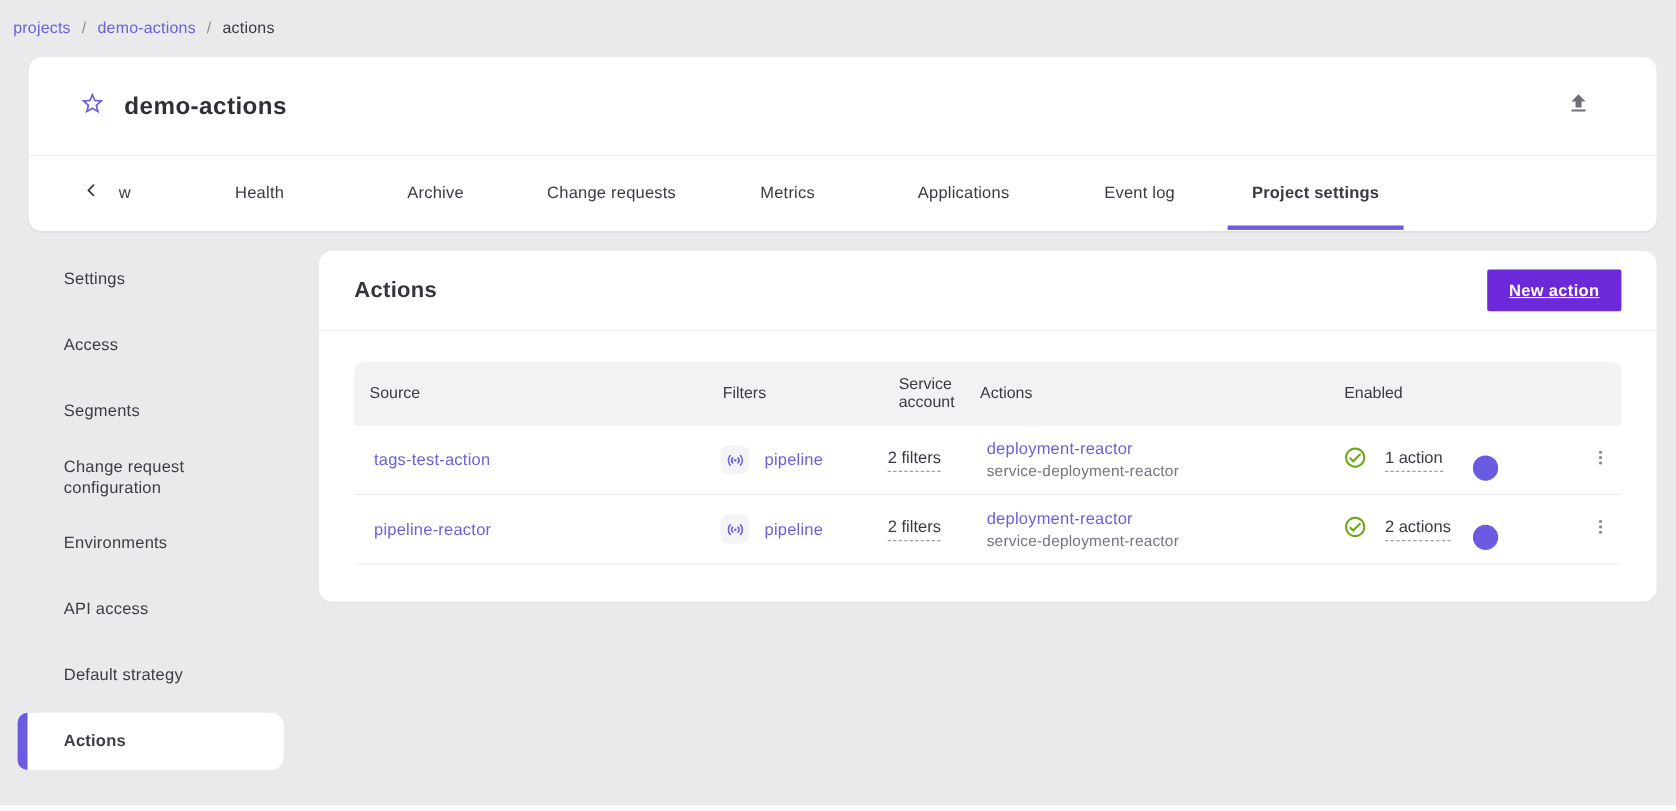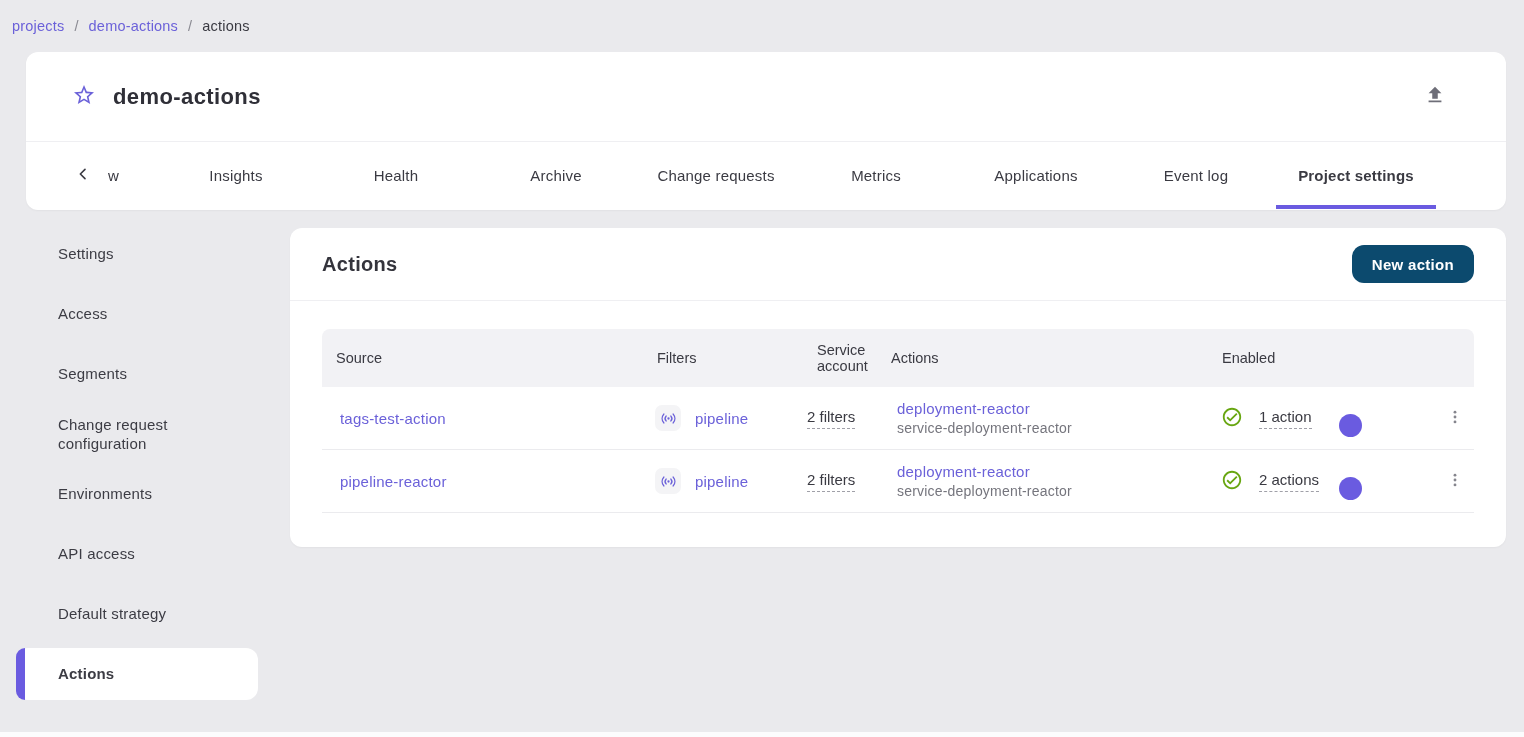--- a/index.html
+++ b/index.html
@@ -28,21 +28,21 @@
   .tab.active::after { content:""; position:absolute; left:0; right:0; bottom:0; height:4px; background:#6a5be0; }
 
   .sidebar { position:absolute; left:16px; top:228px; width:242px; }
   .side-item { height:52px; margin-bottom:8px; display:flex; align-items:center; padding:0 14px 0 42px; font-size:15px; color:#3c3c44; line-height:1.28; cursor:pointer; border-radius:12px; position:relative; letter-spacing:.2px; }
   .side-item.active { background:#fff; font-weight:bold; }
   .side-item.active::before { content:""; position:absolute; left:0; top:0; bottom:0; width:9px; background:#6a5be0; border-radius:10px 0 0 10px; }
 
   .panel { position:absolute; left:290px; top:228px; width:1216px; height:319px; background:#fff; border-radius:12px; box-shadow:0 1px 2px rgba(0,0,0,.04); }
   .panel-header { height:73px; display:flex; align-items:center; padding:0 32px; border-bottom:1px solid #efeff2; }
   .panel-title { font-size:20px; color:#34343c; letter-spacing:.3px; }
-  .new-action-btn { margin-left:auto; height:38px; padding:0 20px; background:#0c4a6e; color:#fff; border:none; border-radius:12px; font-size:15px; font-weight:bold; letter-spacing:.3px; cursor:pointer; font-family:inherit; }
+  .new-action-btn { margin-left:auto; height:38px; padding:0 20px; background:#6d28d9; color:#fff; border:none; border-radius:2px; font-size:15px; font-weight:bold; letter-spacing:.3px; cursor:pointer; font-family:inherit;text-decoration:underline; }
 
   .table { margin:28px 32px 0; }
   .trow { display:grid; grid-template-columns:323px 150px 80px 330px 130px 100px 39px; align-items:center; }
   .thead { background:#f2f2f5; height:58px; border-radius:8px 8px 0 0; font-size:14.5px; color:#3a3a42; }
   .th-name { padding-left:18px; display:flex; align-items:center; gap:8px; font-weight:bold; cursor:pointer; }
   .th-source { padding-left:14px; }
   .th-filters { padding-left:12px; }
   .th-service { padding-left:22px; }
   .th-actions { padding-left:16px; }
   .th-enabled { padding-left:17px; }
@@ -97,21 +97,20 @@
   </div>
   <div class="tabs">
     <span class="tab-scroll">
       <span>
         <svg width="16" height="16" viewBox="0 0 24 24" fill="none" stroke="#3a3a42" stroke-width="2.4" stroke-linecap="round" stroke-linejoin="round">
             <polyline points="15 5 8 12 15 19"></polyline>
           </svg>
       </span>
     </span>
     <span class="tab overflow">w</span>
-    <span class="tab">Insights</span>
     <span class="tab">Health</span>
     <span class="tab">Archive</span>
     <span class="tab">Change requests</span>
     <span class="tab">Metrics</span>
     <span class="tab">Applications</span>
     <span class="tab">Event log</span>
     <span class="tab active">Project settings</span>
   </div>
 </section>
 

